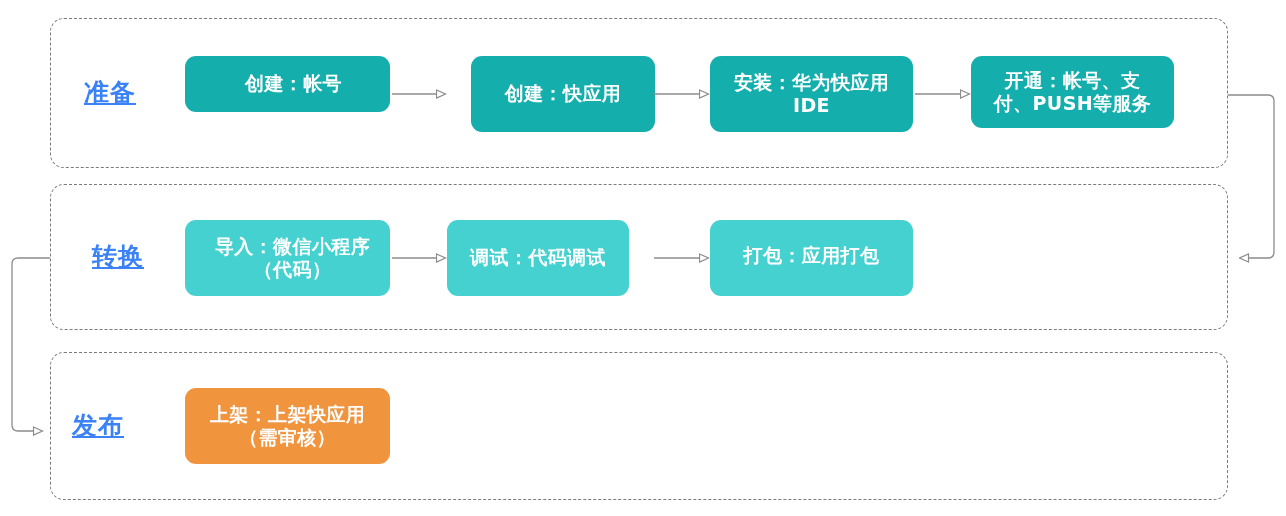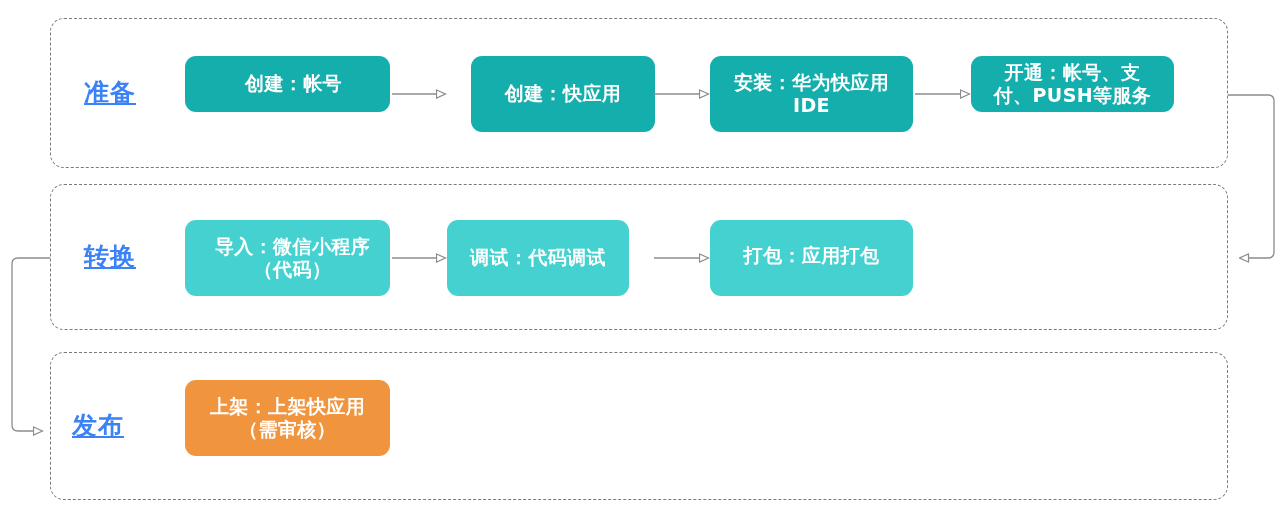--- a/index.html
+++ b/index.html
@@ -76,39 +76,39 @@
 
   <div class="stage-label" style="left:84px; top:80px;">准备</div>
 
   <div class="step-box" style="left:185px; top:56px; width:205px; height:56px; background:#14AEAD;padding-left:20px;">创建：帐号</div>
 
   <div class="step-box" style="left:471px; top:56px; width:184px; height:76px; background:#14AEAD;">创建：快应用</div>
 
   <div class="step-box" style="left:710px; top:56px; width:203px; height:76px; background:#14AEAD;">安装：华为快应用
 IDE</div>
 
-  <div class="step-box" style="left:971px; top:56px; width:203px; height:56px; background:#14AEAD;">开通：帐号、支
+  <div class="step-box" style="left:971px; top:56px; width:203px; height:72px; background:#14AEAD;">开通：帐号、支
 付、PUSH等服务</div>
 
   <div class="stage-panel" style="left:50px; top:184px; width:1178px; height:146px;"></div>
 
-  <div class="stage-label" style="left:84px; top:244px;">转换</div>
+  <div class="stage-label" style="left:92px; top:244px;">转换</div>
 
   <div class="step-box" style="left:185px; top:220px; width:205px; height:76px; background:#46D1D1;padding-left:18px;">导入：微信小程序
 （代码）</div>
 
   <div class="step-box" style="left:447px; top:220px; width:182px; height:76px; background:#46D1D1;">调试：代码调试</div>
 
   <div class="step-box" style="left:710px; top:220px; width:203px; height:76px; background:#46D1D1;font-family:Liberation Mono, monospace;">打包：应用打包</div>
 
   <div class="stage-panel" style="left:50px; top:352px; width:1178px; height:148px;"></div>
 
   <div class="stage-label" style="left:72px; top:413px;">发布</div>
 
-  <div class="step-box" style="left:185px; top:380px; width:205px; height:76px; background:#F0943E;">上架：上架快应用
+  <div class="step-box" style="left:185px; top:388px; width:205px; height:76px; background:#F0943E;">上架：上架快应用
 （需审核）</div>
 
   <svg id="connectors" viewBox="0 0 1286 516">
     <defs>
       <marker id="arrowhead" markerWidth="11" markerHeight="11" refX="9.5" refY="5" orient="auto" markerUnits="userSpaceOnUse">
         <path d="M1,1 L10,5 L1,9 Z" fill="#ffffff" stroke="#8c8c8c" stroke-width="1.2"></path>
       </marker>
     </defs>
 
     <g stroke="#8c8c8c" stroke-width="1.3" fill="none" marker-end="url(#arrowhead)">

